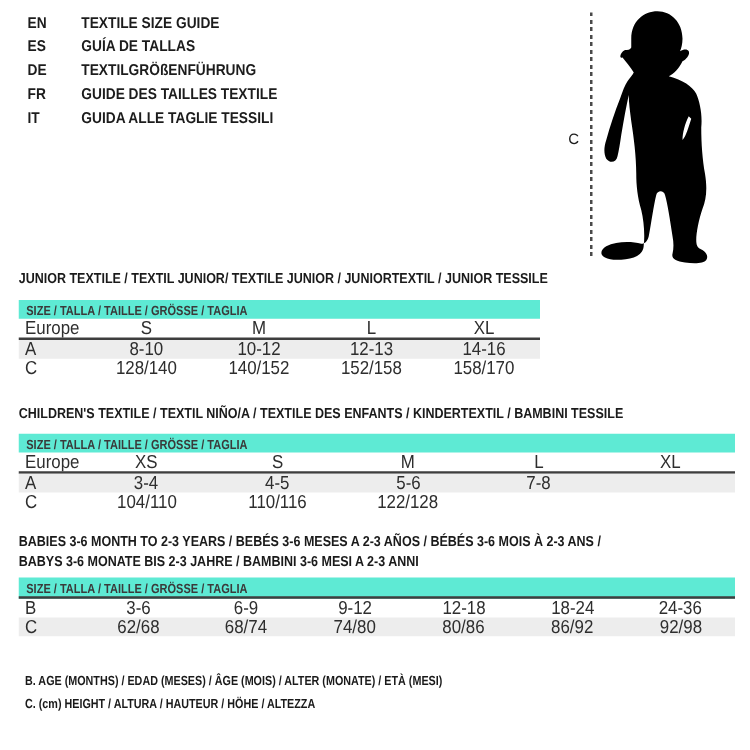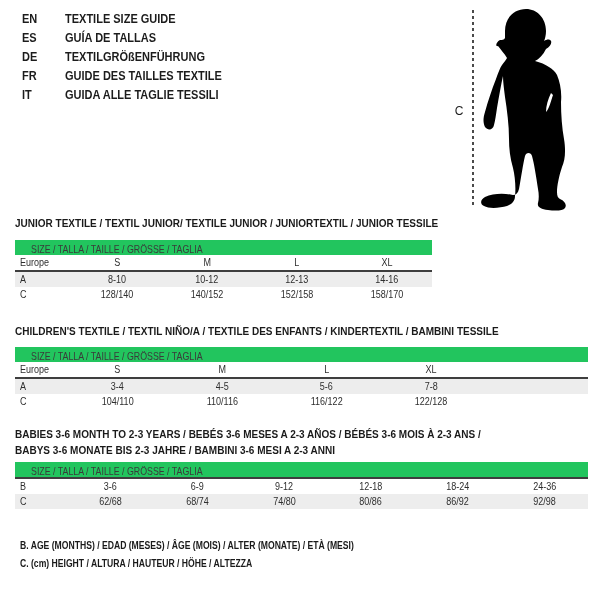--- a/index.html
+++ b/index.html
@@ -20,24 +20,24 @@
           font-size:12px;color:#1c1c1c;}
   .baby-svg{position:absolute;left:475px;top:0px;width:125px;height:220px;}
 
   
   .tbl-title{position:absolute;left:15px;white-space:nowrap;font-weight:bold;font-size:11.5px;
           line-height:16px;transform:scaleX(0.87);transform-origin:left top;color:#1a1a1a;}
   .tbl{position:absolute;left:15px;}
   .t1{width:417px;top:240px;}
   .t2{width:573px;top:347px;}
   .t3{width:573px;top:462px;}
-  .size-bar{height:15px;line-height:15px;background:#22c55e;padding-left:16px;overflow:hidden;}
+  .size-bar{height:15px;line-height:15px;background:#5eead4;padding-left:6px;overflow:hidden;font-weight:bold;}
   .size-bar span{display:inline-block;font-size:10.5px;color:#3a3a3a;white-space:nowrap;
           transform:scaleX(0.84);transform-origin:left center;}
-  .grid{display:grid;height:15px;line-height:15px;font-size:10px;color:#2e2e2e;}
+  .grid{display:grid;height:15px;line-height:15px;font-size:15px;color:#2e2e2e;}
   .g1{grid-template-columns:57px repeat(4,1fr);}
   .g2{grid-template-columns:50px repeat(5,1fr);}
   .g3{grid-template-columns:52px repeat(6,1fr);}
   .cell{text-align:center;overflow:hidden;white-space:nowrap;}
   .cell span{display:inline-block;transform:scaleX(0.9);transform-origin:center center;}
   .lbl{text-align:left;padding-left:5px;}
   .lbl span{transform-origin:left center;}
   .rule-bottom{border-bottom:2px solid #3e3e3e;}
   .row-alt{background:#ededed;}
 
@@ -126,37 +126,37 @@
     </div>
   </div>
 
   <div class="tbl-title" style="top:323px;">CHILDREN'S TEXTILE / TEXTIL NIÑO/A / TEXTILE DES ENFANTS / KINDERTEXTIL / BAMBINI TESSILE</div>
   <div class="tbl t2">
     <div class="size-bar">
       <span>SIZE / TALLA / TAILLE / GRÖSSE / TAGLIA</span>
     </div>
     <div class="grid g2 rule-bottom">
       <div class="cell lbl"><span>Europe</span></div>
+      <div class="cell"><span>XS</span></div>
       <div class="cell"><span>S</span></div>
       <div class="cell"><span>M</span></div>
       <div class="cell"><span>L</span></div>
       <div class="cell"><span>XL</span></div>
     </div>
     <div class="grid g2 row-alt">
       <div class="cell lbl"><span>A</span></div>
       <div class="cell"><span>3-4</span></div>
       <div class="cell"><span>4-5</span></div>
       <div class="cell"><span>5-6</span></div>
       <div class="cell"><span>7-8</span></div>
     </div>
     <div class="grid g2">
       <div class="cell lbl"><span>C</span></div>
       <div class="cell"><span>104/110</span></div>
       <div class="cell"><span>110/116</span></div>
-      <div class="cell"><span>116/122</span></div>
       <div class="cell"><span>122/128</span></div>
     </div>
   </div>
 
   <div class="tbl-title" style="top:426px;">
     <div>BABIES 3-6 MONTH TO 2-3 YEARS / BEBÉS 3-6 MESES A 2-3 AÑOS / BÉBÉS 3-6 MOIS À 2-3 ANS /</div>
     <div>BABYS 3-6 MONATE BIS 2-3 JAHRE / BAMBINI 3-6 MESI A 2-3 ANNI</div>
   </div>
   <div class="tbl t3">
     <div class="size-bar rule-bottom">

